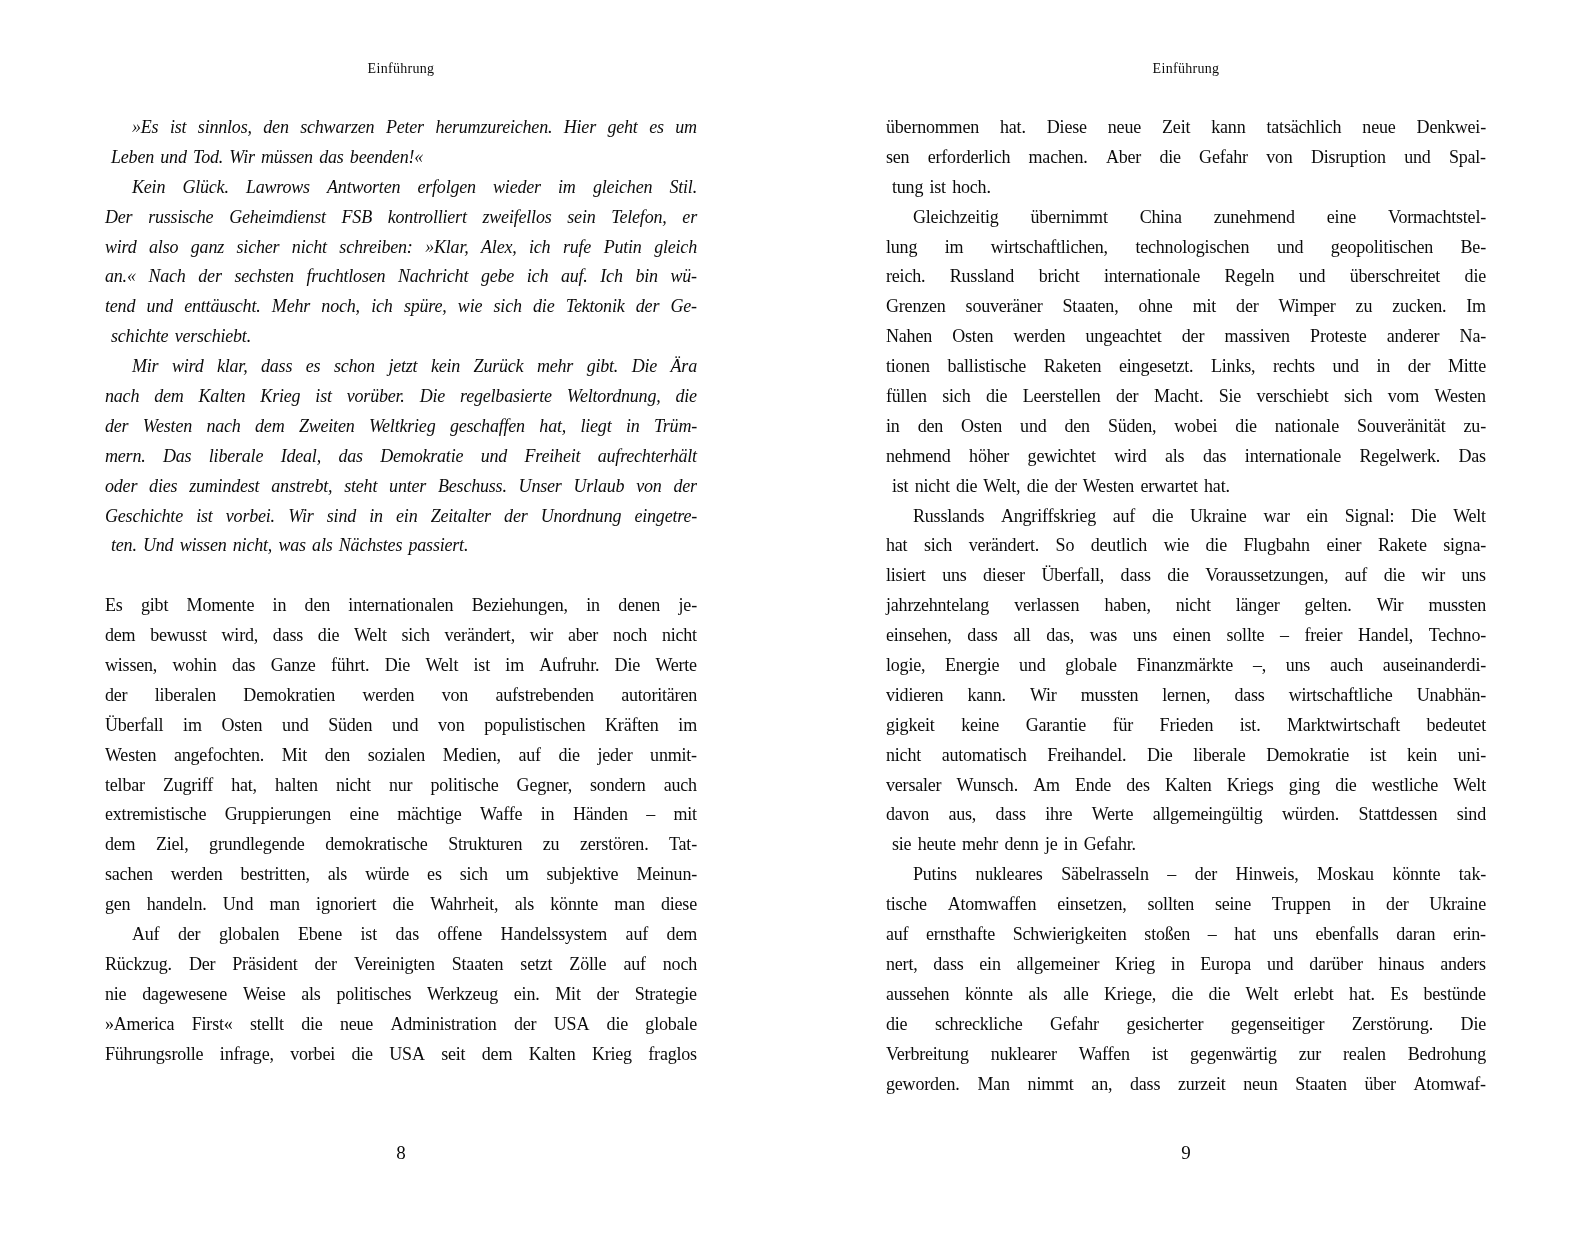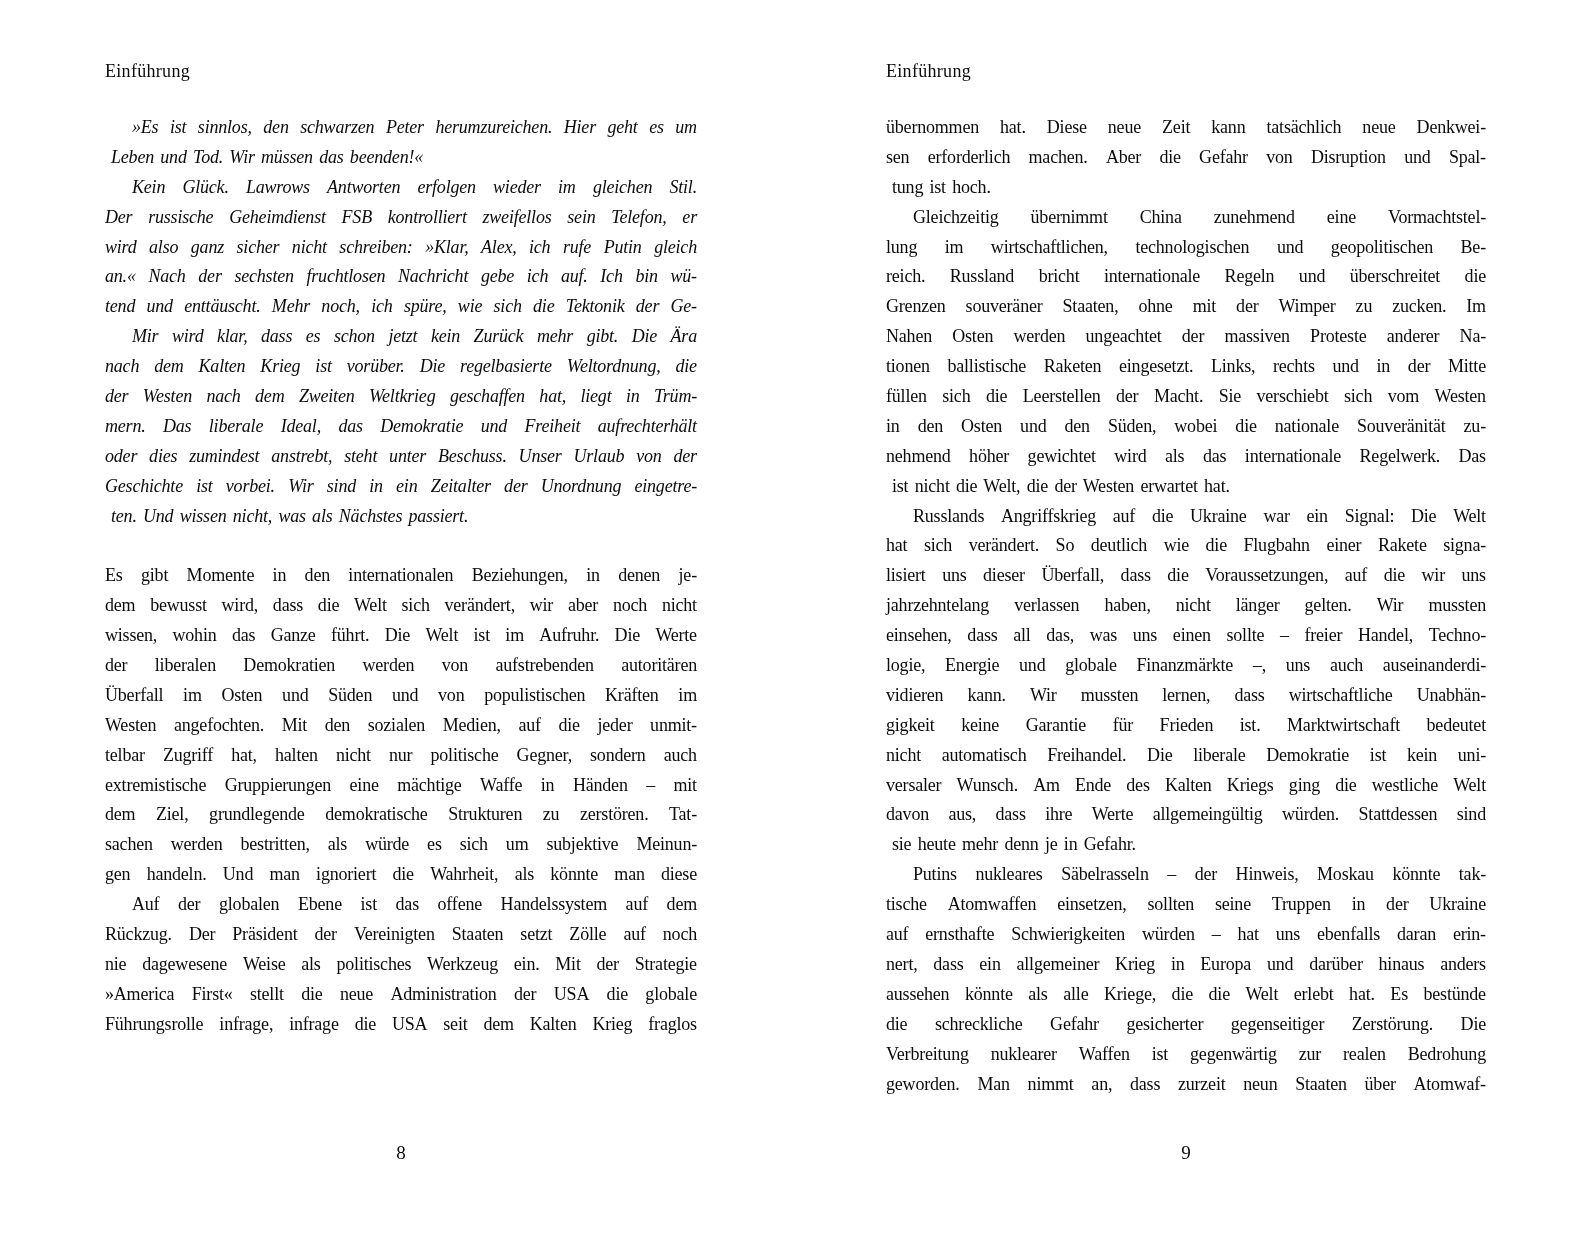--- a/index.html
+++ b/index.html
@@ -11,21 +11,22 @@
     position: relative;
     overflow: hidden;
   }
   .spread { position: absolute; left: 0; top: 0; width: 1594px; height: 1240px; }
   .page { position: absolute; top: 0; height: 1240px; width: 797px; }
   .page-left  { left: 0; }
   .page-right { left: 797px; }
 
   .running-header {
     position: absolute; top: 61px;
-    font-size: 18px;
+    text-align: center;
+    font-size: 14px;
     letter-spacing: 0.3px;
   }
   .text-block { position: absolute; top: 113px; }
   .page-number {
     position: absolute; top: 1142px;
     text-align: center;
     font-size: 19px;
   }
 
   .page-left  .running-header, .page-left  .text-block, .page-left  .page-number { left: 105px; width: 592px; }
@@ -126,20 +127,21 @@
           <span class="w">noch,</span>
           <span class="w">ich</span>
           <span class="w">spüre,</span>
           <span class="w">wie</span>
           <span class="w">sich</span>
           <span class="w">die</span>
           <span class="w">Tektonik</span>
           <span class="w">der</span>
           <span class="w">Ge-</span>
         </div>
+        <div class="line it end">schichte verschiebt.</div>
         <div class="line it ind just">
           <span class="w">Mir</span>
           <span class="w">wird</span>
           <span class="w">klar,</span>
           <span class="w">dass</span>
           <span class="w">es</span>
           <span class="w">schon</span>
           <span class="w">jetzt</span>
           <span class="w">kein</span>
           <span class="w">Zurück</span>
@@ -387,21 +389,21 @@
           <span class="w">neue</span>
           <span class="w">Administration</span>
           <span class="w">der</span>
           <span class="w">USA</span>
           <span class="w">die</span>
           <span class="w">globale</span>
         </div>
         <div class="line just">
           <span class="w">Führungsrolle</span>
           <span class="w">infrage,</span>
-          <span class="w">infrage</span>
+          <span class="w">vorbei</span>
           <span class="w">die</span>
           <span class="w">USA</span>
           <span class="w">seit</span>
           <span class="w">dem</span>
           <span class="w">Kalten</span>
           <span class="w">Krieg</span>
           <span class="w">fraglos</span>
         </div>
       </div>
     <div class="page-number">8</div>
@@ -682,21 +684,21 @@
           <span class="w">seine</span>
           <span class="w">Truppen</span>
           <span class="w">in</span>
           <span class="w">der</span>
           <span class="w">Ukraine</span>
         </div>
         <div class="line just">
           <span class="w">auf</span>
           <span class="w">ernsthafte</span>
           <span class="w">Schwierigkeiten</span>
-          <span class="w">würden</span>
+          <span class="w">stoßen</span>
           <span class="w">–</span>
           <span class="w">hat</span>
           <span class="w">uns</span>
           <span class="w">ebenfalls</span>
           <span class="w">daran</span>
           <span class="w">erin-</span>
         </div>
         <div class="line just">
           <span class="w">nert,</span>
           <span class="w">dass</span>

